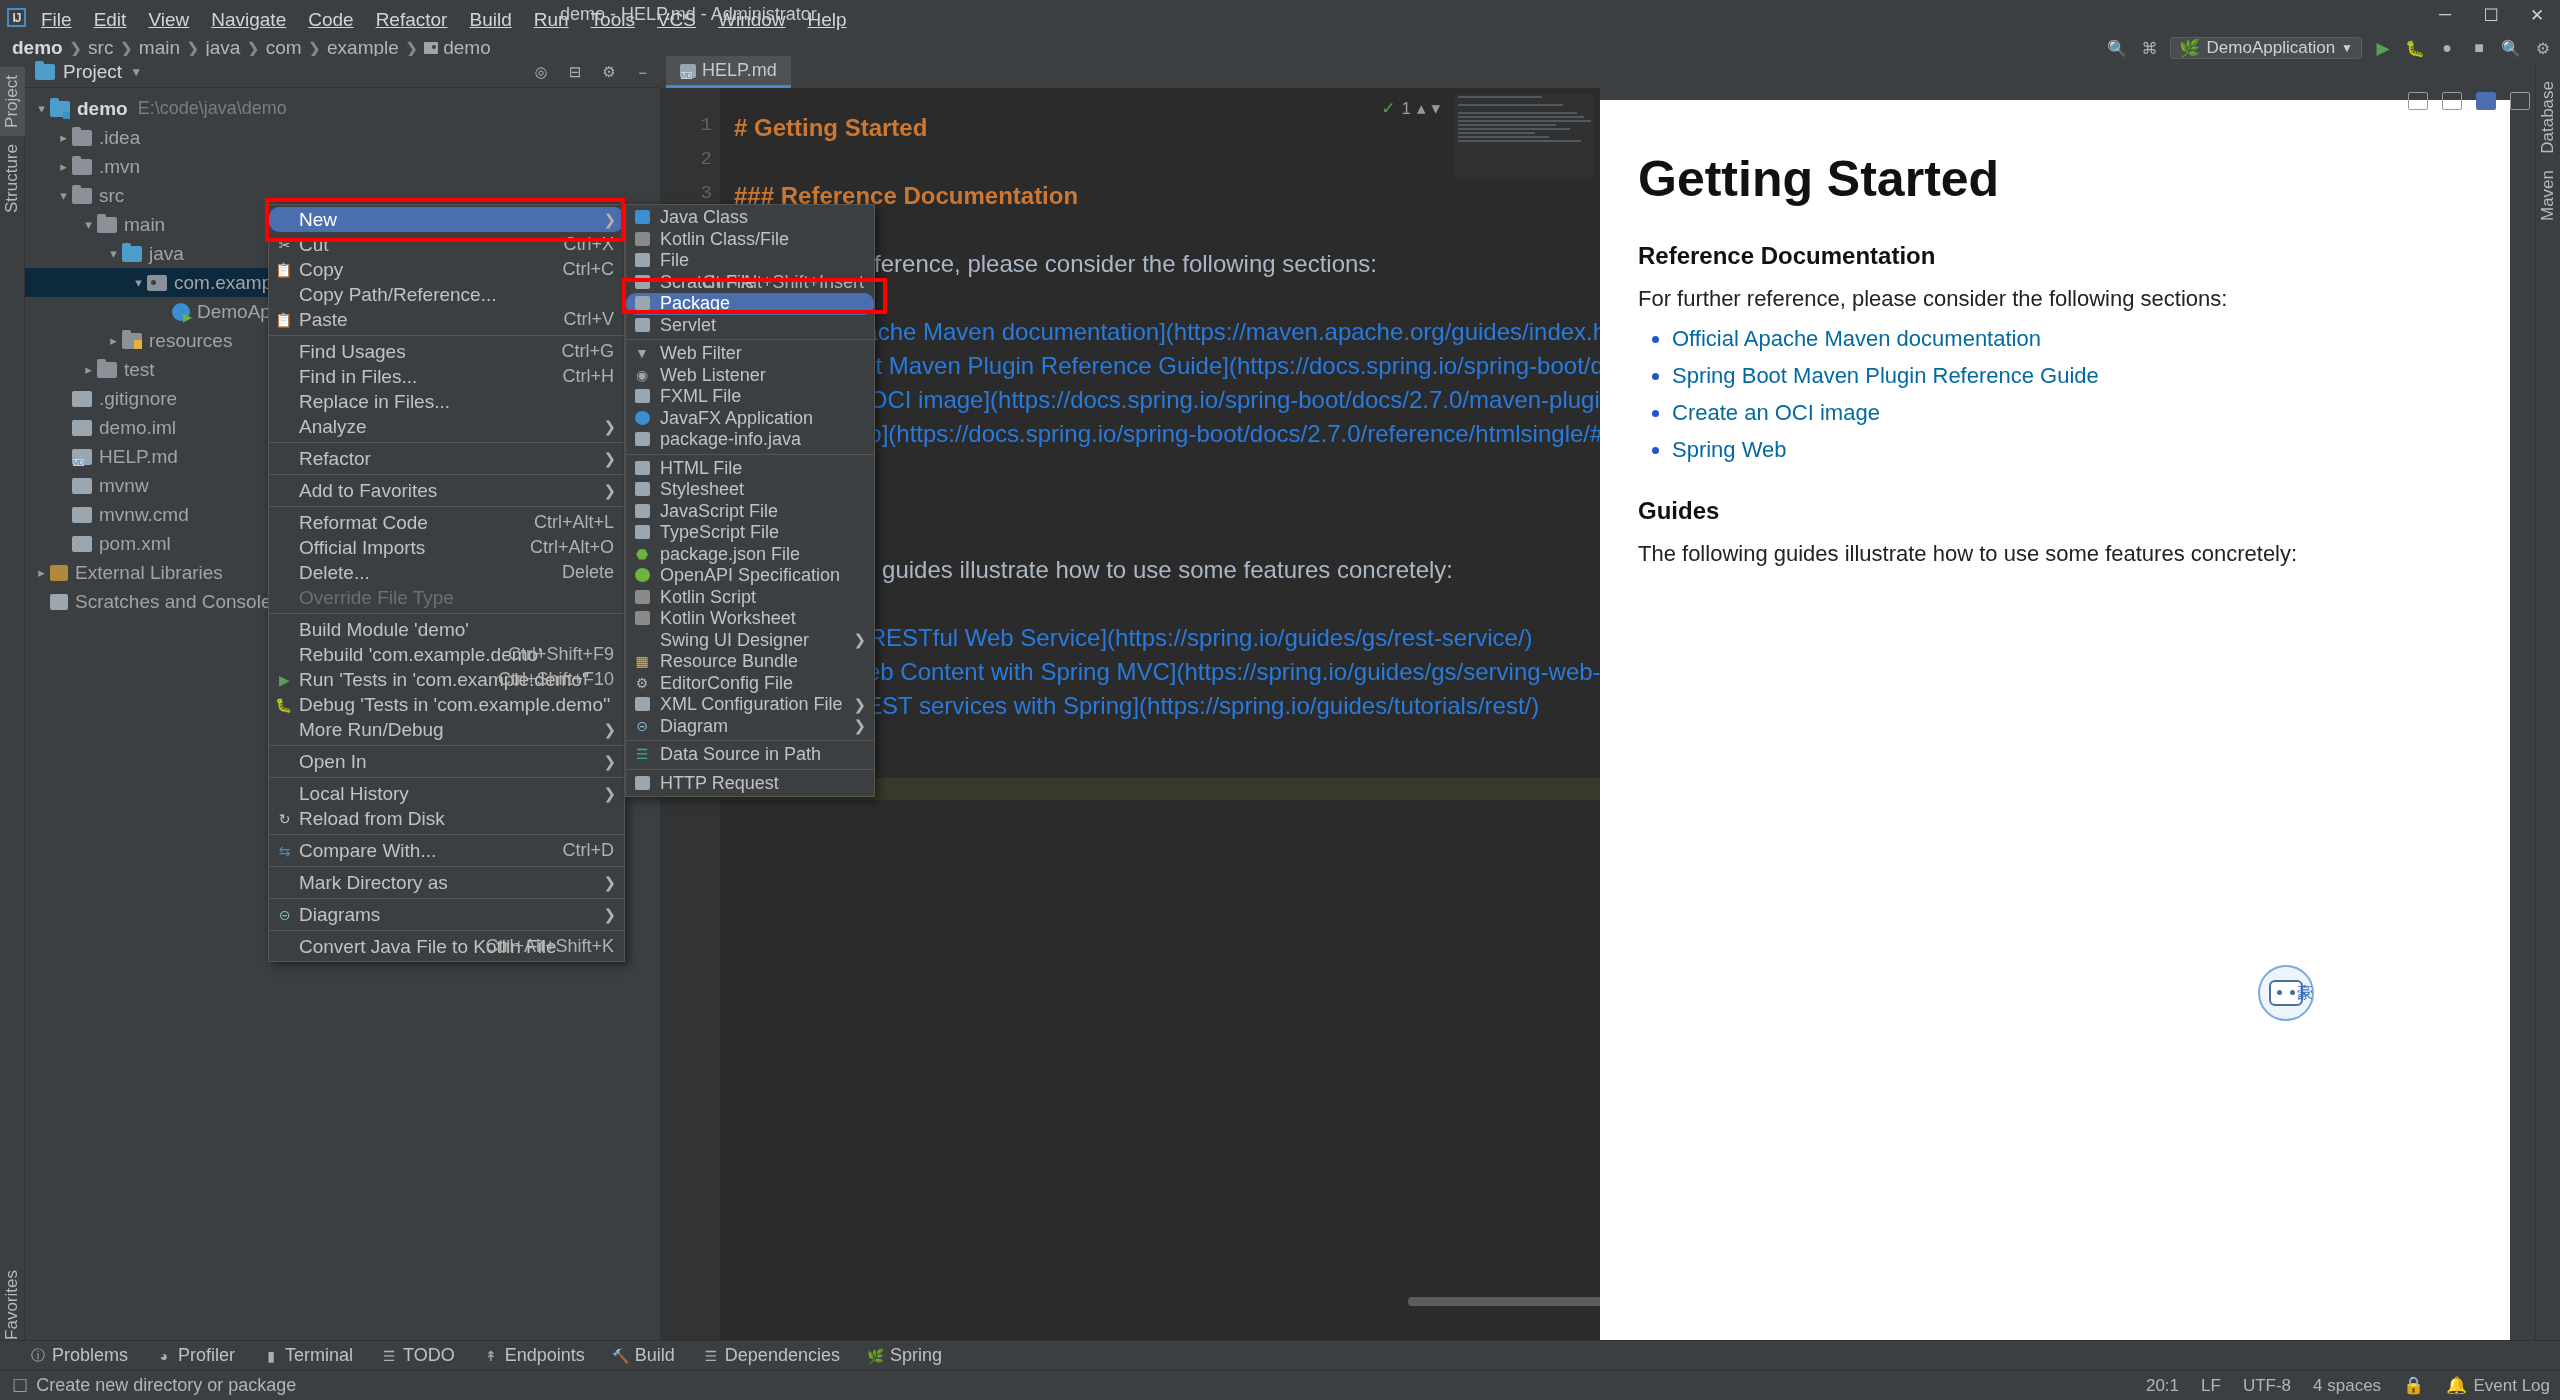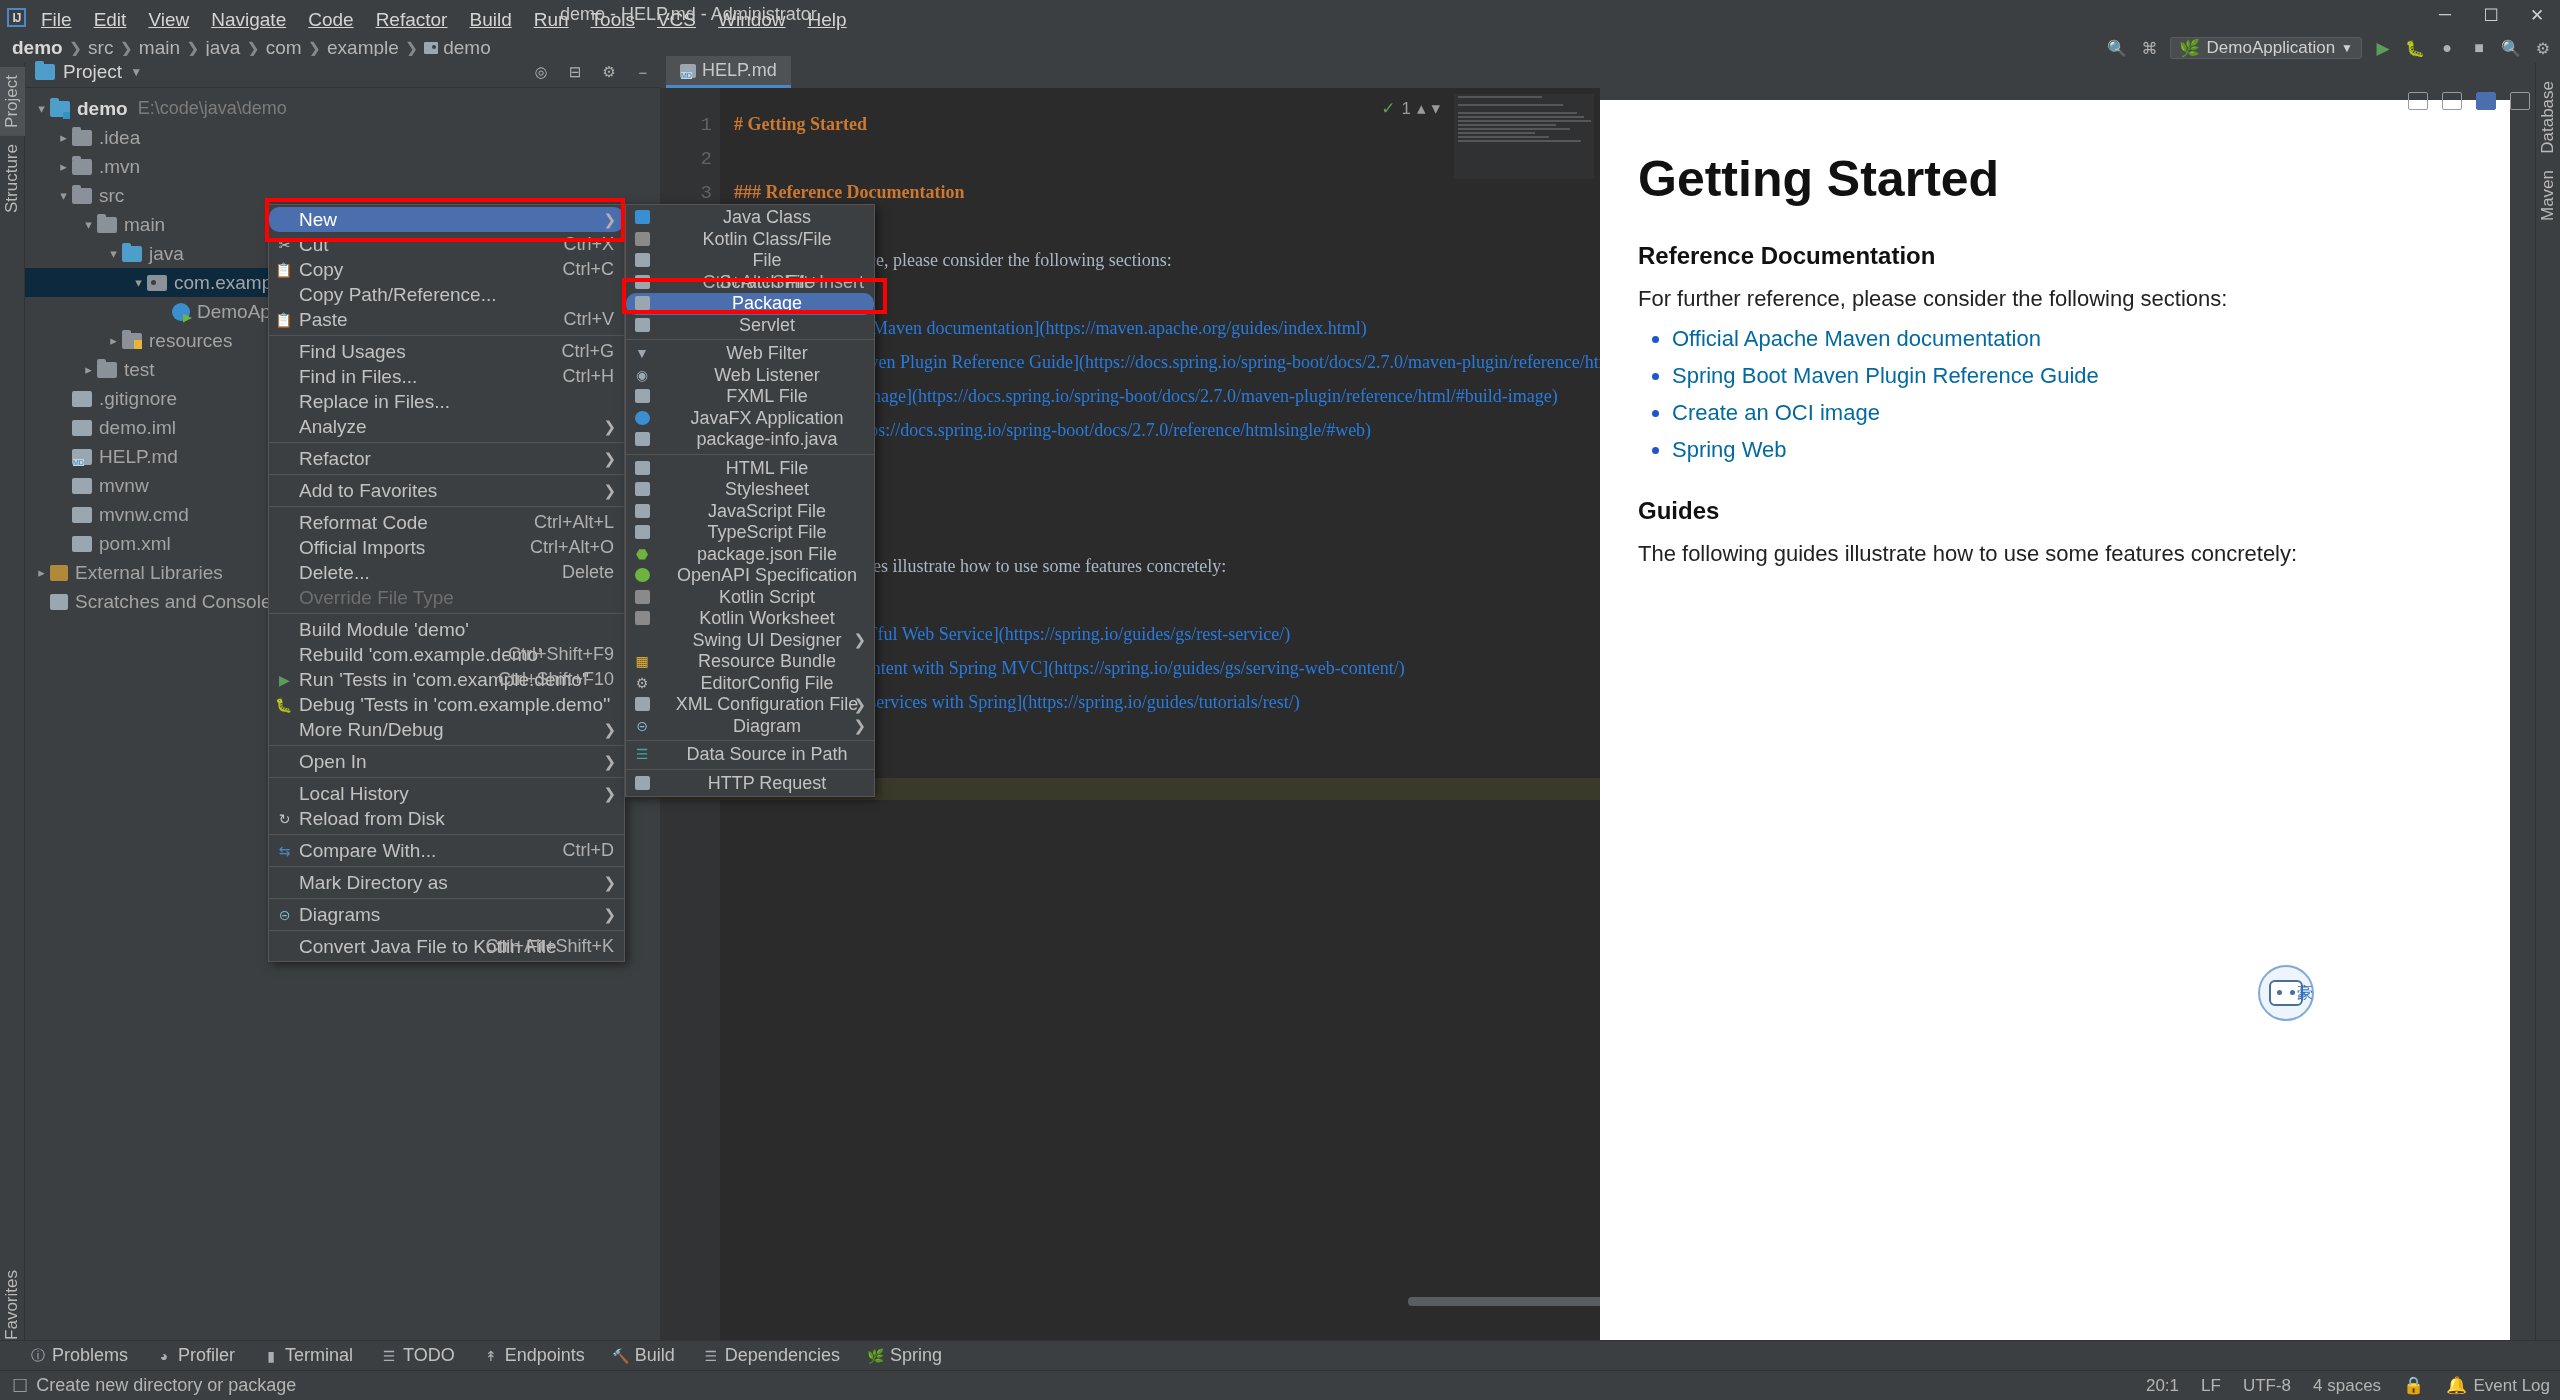--- a/index.html
+++ b/index.html
@@ -106,21 +106,21 @@
   .consicon { width:18px;height:16px;margin-right:7px;display:inline-block;background:#9aa7b0;border-radius:2px;flex:0 0 auto;}
 
   
   #editor-region { position: absolute; top: 56px; left: 660px; width: 940px; height: 1312px; background: #2b2b2b; }
   #tabbar { height: 32px; background: #3c3f41; display: flex; align-items: center; padding-left: 6px; gap: 4px;}
   .etab { display:flex; align-items:center; gap:6px; height:32px; padding: 0 14px; font-size:18px; color:#c8c8c8;
     border-bottom: 3px solid #4a88c7; background:#4e5254;}
   #code-area { position: relative; height: 1280px; background: #2b2b2b; overflow: hidden;}
   #gutter { position:absolute; left:0; top:0; width: 60px; height: 100%; background:#313335; }
   .lineno { position:absolute; right: 8px; color:#606366; font-size:19px; font-family:"Liberation Mono", monospace;}
-  .codeline { position:absolute; left: 74px; font-family:Liberation Serif, serif; font-size: 18px; white-space: pre;}
+  .codeline { position:absolute; left: 74px; font-family:Liberation Sans, sans-serif; font-size: 24px; white-space: pre;}
   .c-head { color:#cc7832; font-weight:bold;}
   .c-plain { color:#a9b7c6; }
   .c-link { color:#287bde; }
   #hl-band { position:absolute; left:0; top: 690px; width:100%; height:22px; background:#3a3a2a;}
   #minimap { position:absolute; right: 6px; top: 6px; width: 140px; height: 85px; background:#313335; opacity:.85;}
   #minimap .mm-line { height:2px; background:#5c6063; margin: 2px 4px; }
   #insp-widget { position:absolute; right: 160px; top: 10px; display:flex; align-items:center; gap:6px; font-size:17px; color:#9a9a9a;}
   .chk { color:#5a9e5a; }
 
   
@@ -158,21 +158,21 @@
   .mi .marrow { position: absolute; right: 8px; color: #b0b0b0; font-size: 15px;}
   .mi .micon { position: absolute; left: 7px; top: 4px; width: 17px; height: 17px; font-size: 14px; display:flex;align-items:center;justify-content:center;}
   .msep { height: 1px; background: #545454; margin: 3px 0; }
 
   
   #submenu {
     position: absolute; left: 625px; top: 204px; width: 250px;
     background: #3c3f41; border: 1px solid #555; box-shadow: 3px 3px 9px rgba(0,0,0,.5);
     z-index: 41; padding: 2px 0; font-size: 19px;
   }
-  #submenu .mi { padding-left: 34px; height: 21.5px; font-size: 18px; justify-content: center;}
+  #submenu .mi { padding-left: 34px; height: 21.5px; font-size: 18px;}
   #submenu .mi .micon { left: 8px; top: 2px; width:16px;height:16px; }
   .sq { width: 15px; height: 14px; border-radius: 2px; display:inline-block; position:relative;}
   .sq-blue { background:#3b8ed0; } .sq-doc { background:#9aa7b0; } .sq-green{background:#6db33f;} .sq-k { background:#8a8a8a;}
 
   
   .redbox { position: absolute; border: 4px solid #ff0000; z-index: 60; pointer-events:none;}
   #redbox-new { left: 265px; top: 198px; width: 360px; height: 44px; }
   #redbox-pkg { left: 622px; top: 278px; width: 265px; height: 36px; }
 
   

